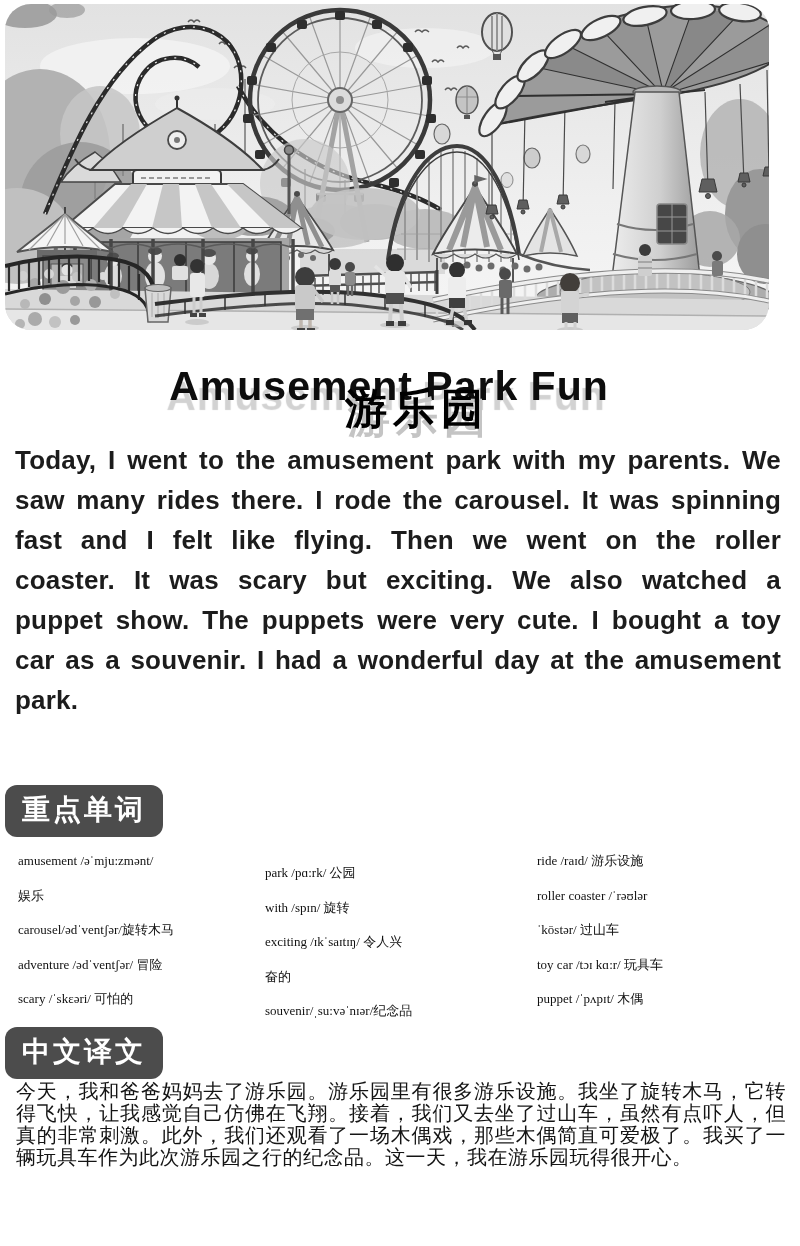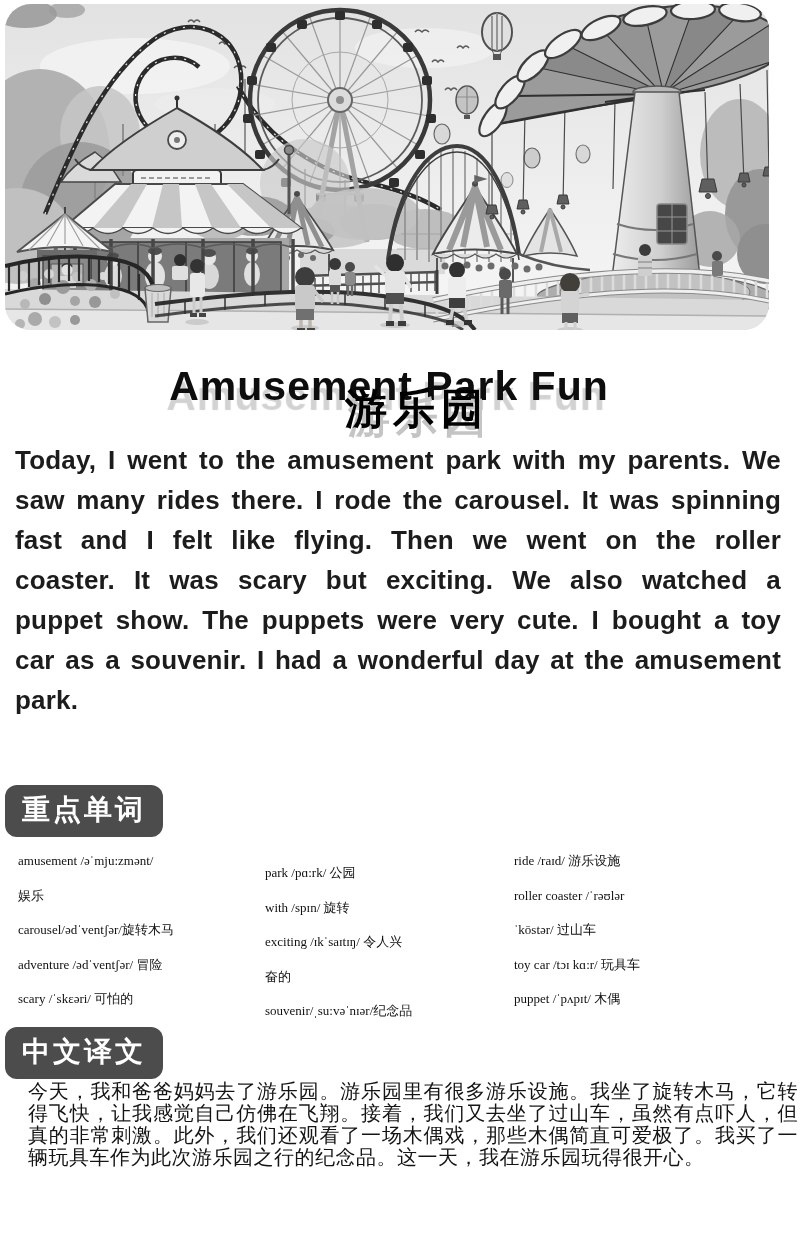--- a/index.html
+++ b/index.html
@@ -16,23 +16,23 @@
   .story{position:absolute;top:440px;left:15px;width:766px;
          font-size:26px;line-height:40px;text-align:justify;color:#1c1c1c;
          letter-spacing:0.2px;word-spacing:1.5px;font-weight:bold;}
   .badge{position:absolute;left:5px;background:#4c4c4c;color:#fff;border-radius:12px;
          font-size:28px;font-weight:bold;letter-spacing:3px;padding:6px 17px 8px 17px;}
   .badge.vocab{top:785px;}
   .badge.trans{top:1027px;}
   .vocab-grid{position:absolute;top:844px;left:18px;width:772px;display:flex;}
   .vcol{flex:0 0 247px;}
   .vcol.c2{flex:0 0 249px;margin-top:12px;}
-  .vcol.c3{flex:1 1 auto;}
+  .vcol.c3{flex:1 1 auto;margin-left:23px;}
   .vline{height:34.5px;line-height:34.5px;font-size:13px;white-space:nowrap;color:#111;font-family:Liberation Serif, serif;}
-  .translation{position:absolute;top:1080px;left:28px;width:770px;
+  .translation{position:absolute;top:1080px;left:16px;width:770px;
                font-size:20px;line-height:22px;text-align:justify;color:#141414;letter-spacing:0.5px;}
 </style>
 </head>
 <body>
 
 <div class="page">
 
   <div class="hero">
   <svg viewBox="0 0 764 326" preserveAspectRatio="none">
     <defs>

